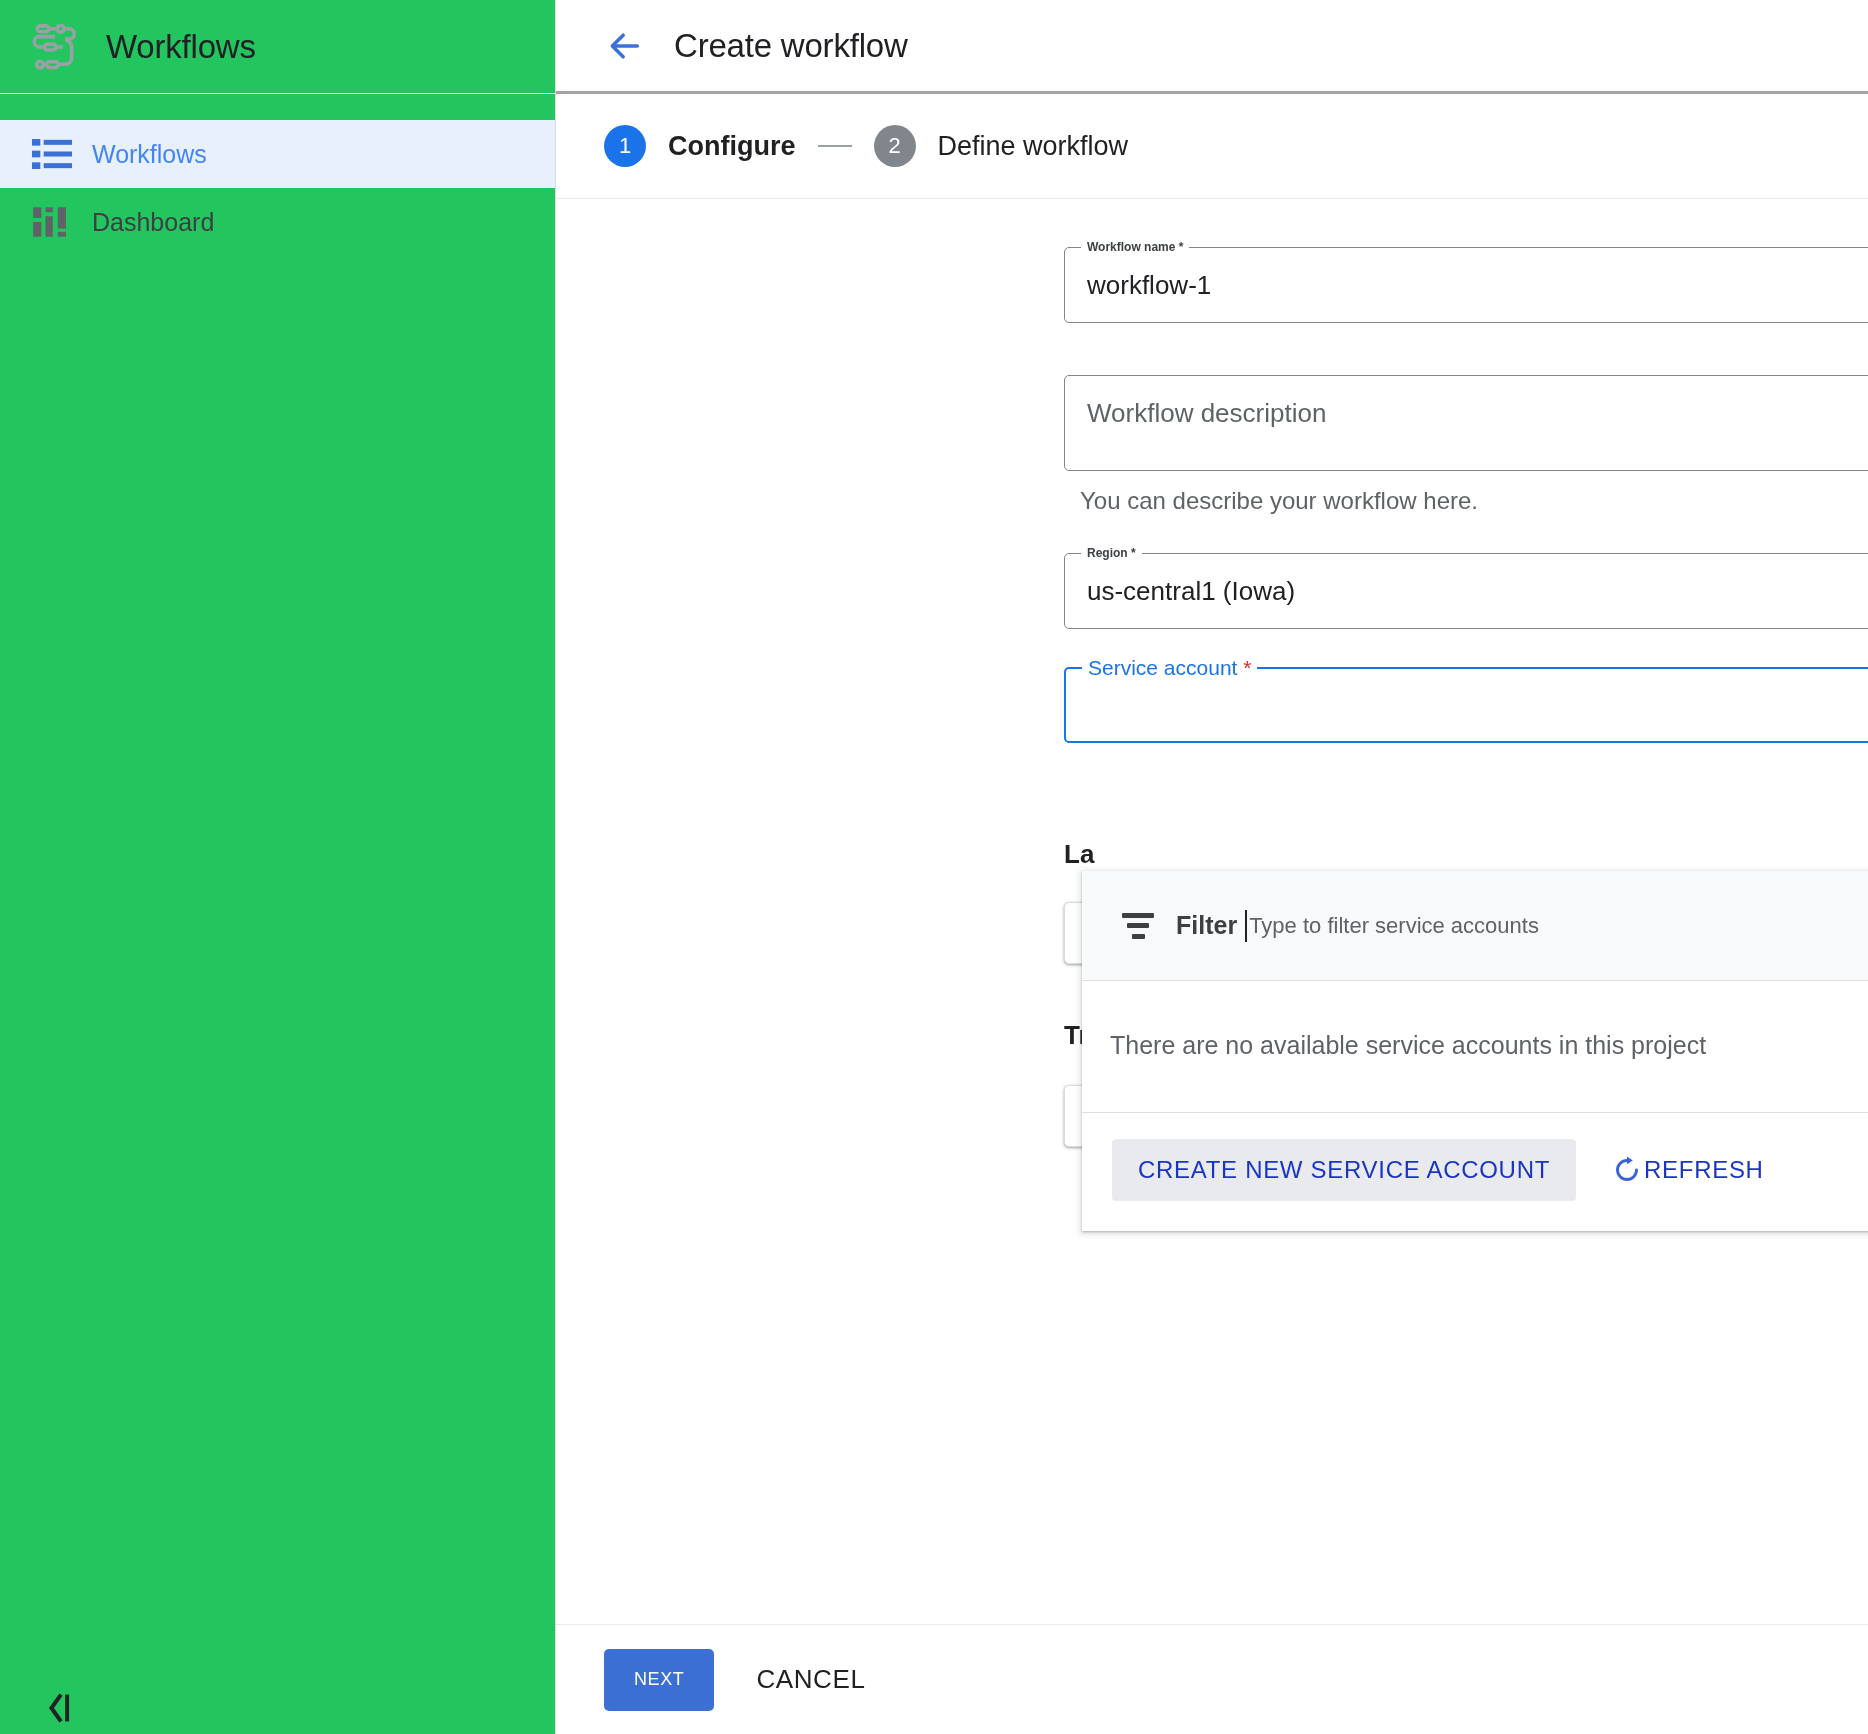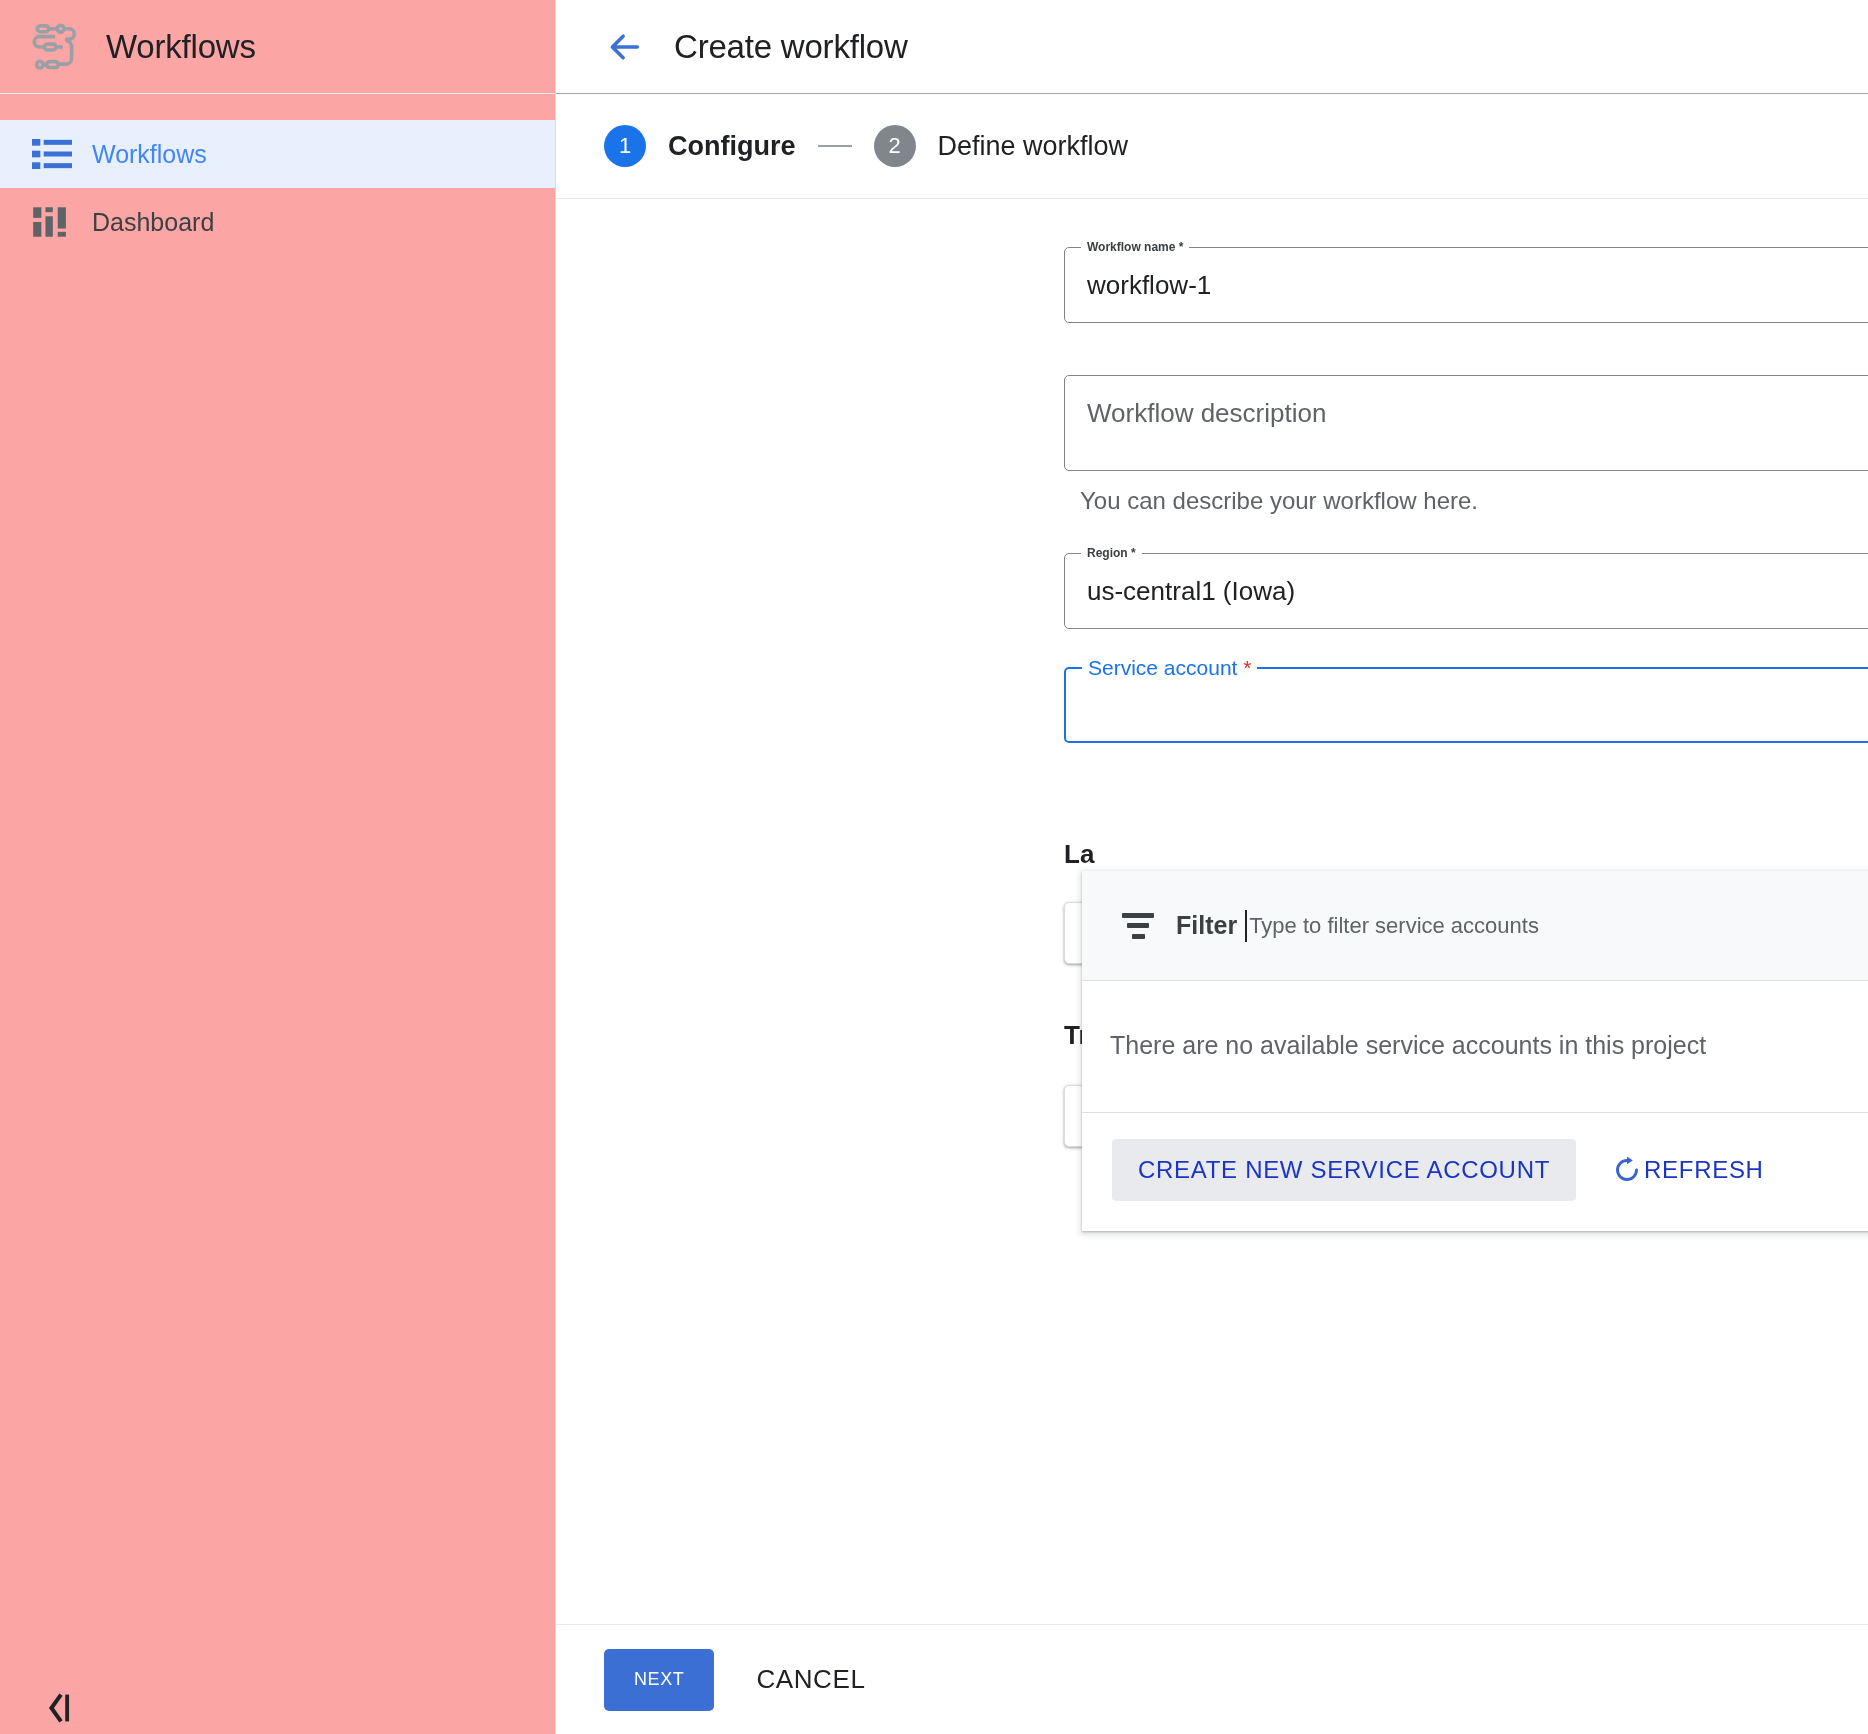--- a/index.html
+++ b/index.html
@@ -19,21 +19,21 @@
     height: 1734px;
     display: flex;
     background: #fff;
   }
 
   
   .sidebar {
     position: relative;
     width: 556px;
     height: 100%;
-    background: #fca5a5;
+    background: #22c55e;
     border-right: 1px solid #dadce0;
     flex: 0 0 556px;
   }
   .sidebar-header {
     height: 94px;
     display: flex;
     align-items: center;
     padding-left: 30px;
     border-bottom: 1px solid #e8eaed;
   }
@@ -94,21 +94,21 @@
     flex-direction: column;
     background: #fff;
     min-width: 0;
   }
   .main-header {
     height: 94px;
     flex: 0 0 94px;
     display: flex;
     align-items: center;
     padding-left: 40px;
-    border-bottom: 1px solid #a3a3a3;
+    border-bottom: 3px solid #a3a3a3;
     text-align: right;
   }
   .back-arrow {
     width: 56px; height: 56px;
     display: flex; align-items: center; justify-content: center;
     cursor: pointer;
     margin-right: 22px;
   }
   .page-title {
     font-size: 33px;

